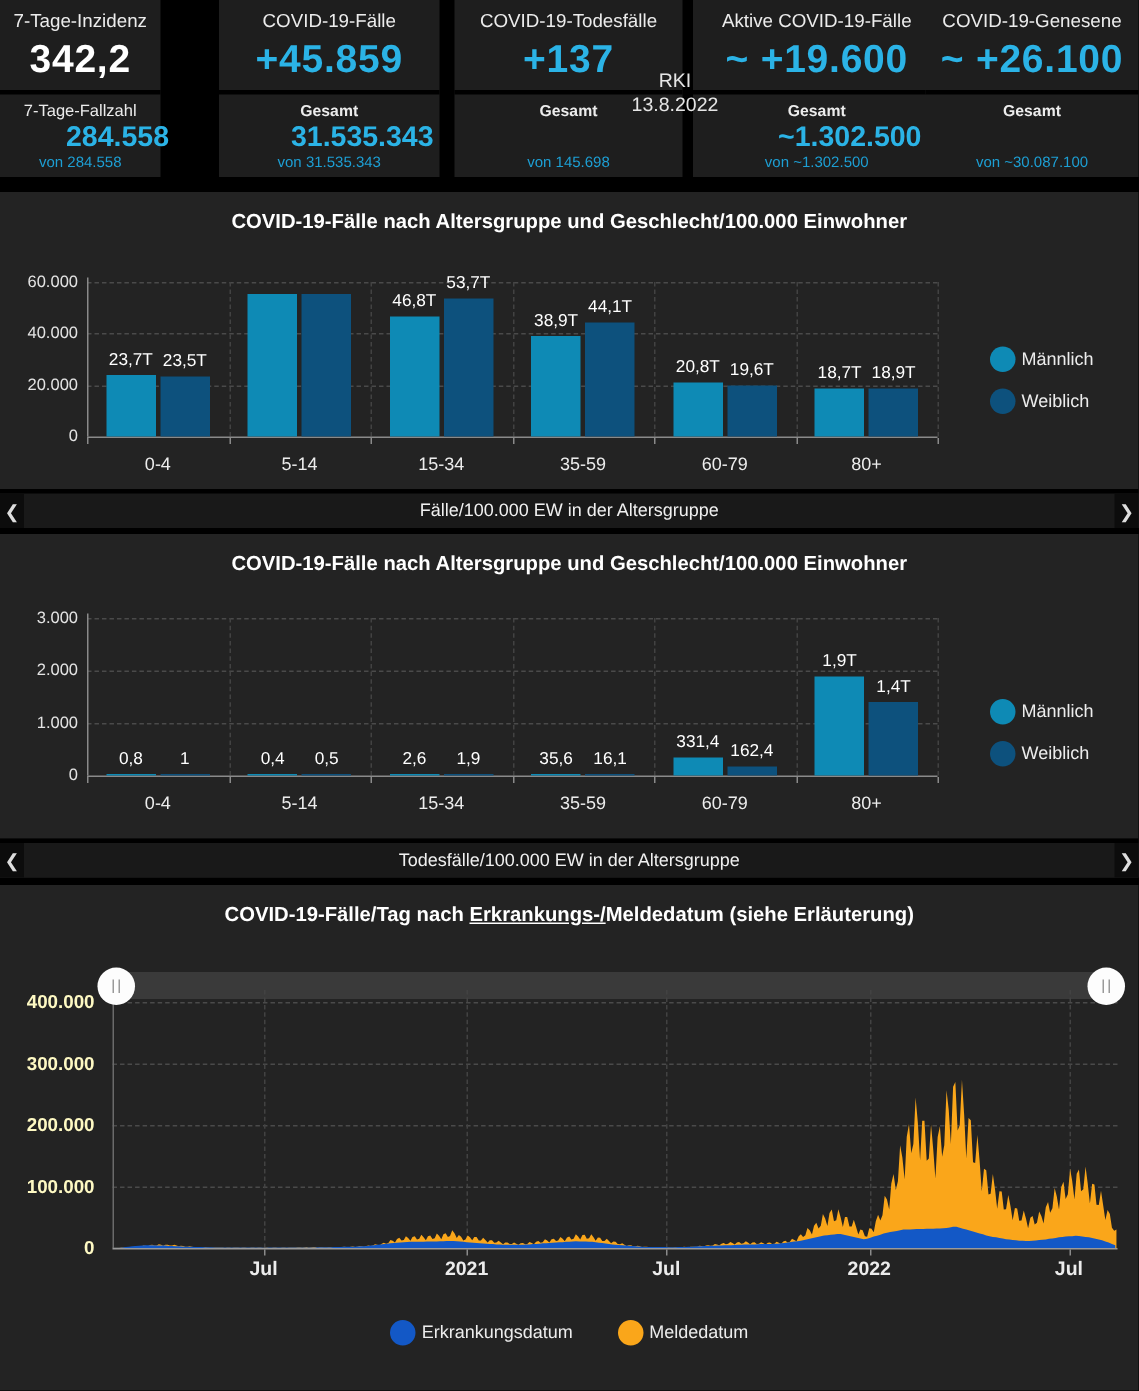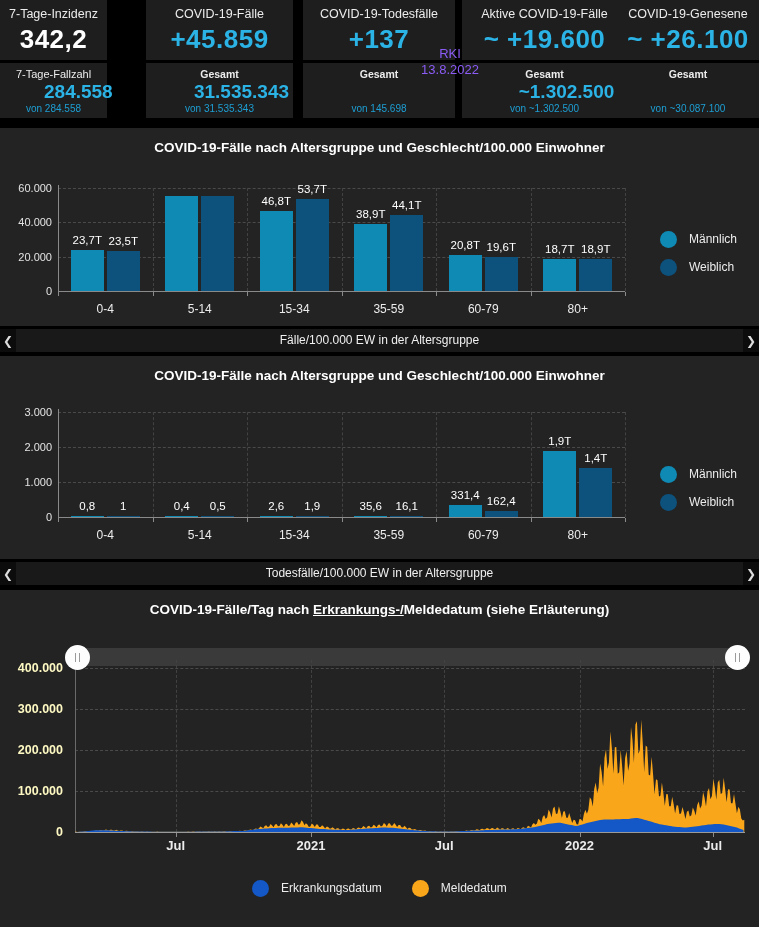--- a/index.html
+++ b/index.html
@@ -5,40 +5,40 @@
   html,body{margin:0;padding:0;background:#000;width:759px;height:927px;overflow:hidden;
     font-family:"Liberation Sans",sans-serif;-webkit-font-smoothing:antialiased;}
   .card{position:absolute;top:0;height:118px;background:#1e1e1e;}
   .card-title{position:absolute;top:7px;left:0;right:0;text-align:center;color:#ececec;font-size:12.5px;}
   .card-value{position:absolute;top:24px;left:0;right:0;text-align:center;color:#2bb3e6;font-size:26px;font-weight:700;letter-spacing:.5px;}
   .card-value.white{color:#fff;}
   .card-sub{position:absolute;top:60px;left:0;right:0;bottom:0;border-top:3px solid #000;}
   .card-sub-label{position:absolute;top:5px;left:0;right:0;text-align:center;color:#ececec;font-size:10.5px;font-weight:700;}
   .card-sub-value{position:absolute;top:18px;left:0;right:0;text-align:center;color:#2bb3e6;font-size:19px;font-weight:700;padding-left:44px;}
   .card-sub-note{position:absolute;top:40px;left:0;right:0;text-align:center;color:#1d9fd4;font-size:10px;}
-  .watermark{position:absolute;left:390px;top:46px;width:120px;text-align:center;color:#8b5cf6;font-size:13px;line-height:16px;z-index:40;}
+  .watermark{position:absolute;left:390px;top:46px;width:120px;text-align:center;color:#e5e5e5;font-size:13px;line-height:16px;z-index:40;}
   .panel{position:absolute;left:0;width:759px;background:#232323;}
   .panel-title{position:absolute;top:12px;left:0;right:0;text-align:center;color:#fff;font-size:13.5px;font-weight:700;}
   .caption-bar{position:absolute;left:0;width:759px;height:26px;background:#191919;border-top:3px solid #000;box-sizing:border-box;}
   .caption-text{position:absolute;left:0;right:0;top:0;bottom:0;text-align:center;color:#f0f0f0;font-size:12px;line-height:23px;}
   .caption-arrow{position:absolute;top:0;bottom:0;width:16px;background:#0c0c0c;color:#ddd;font-size:12px;
     display:flex;align-items:center;justify-content:center;cursor:pointer;}
   .caption-arrow.left{left:0;} .caption-arrow.right{right:0;}
   .ytick{position:absolute;color:#e3e3e3;font-size:11px;text-align:right;width:52px;}
   .ytick3{position:absolute;color:#fef9c3;font-size:12.5px;font-weight:700;text-align:right;width:60px;}
   .hgrid{position:absolute;border-top:1px dashed #4a4a4a;height:0;}
   .vgrid{position:absolute;border-left:1px dashed #424242;width:0;}
   .axis-v{position:absolute;width:1px;background:#8a8a8a;}
   .axis-h{position:absolute;height:1px;background:#8a8a8a;}
   .tickmark{position:absolute;width:1px;height:4px;background:#8a8a8a;}
   .bar{position:absolute;cursor:pointer;}
   .bar-label{position:absolute;color:#fff;font-size:11.5px;text-align:center;width:60px;}
   .cat-label{position:absolute;color:#ececec;font-size:12px;text-align:center;width:90px;}
   .legend{position:absolute;left:660px;}
-  .legend-row{display:flex;align-items:center;gap:12px;height:20px;margin-bottom:8px;cursor:pointer;}
+  .legend-row{display:flex;align-items:center;gap:4px;height:20px;margin-bottom:8px;cursor:pointer;}
   .dot{width:17px;height:17px;border-radius:50%;flex:0 0 auto;}
   .legend-row span.lbl{color:#ececec;font-size:12px;}
   .slider-track{position:absolute;left:65px;top:58px;width:683px;height:18px;background:#3a3a3a;border-radius:9px;cursor:pointer;}
   .slider-handle{position:absolute;width:25px;height:25px;border-radius:50%;background:#fdfdfd;top:54.5px;
     display:flex;align-items:center;justify-content:center;gap:3px;cursor:ew-resize;z-index:5;}
   .slider-handle i{display:block;width:1px;height:9px;background:#9a9a9a;}
   .xlabel3{position:absolute;color:#ececec;font-size:13px;font-weight:700;text-align:center;width:70px;}
   .legend3{position:absolute;left:0;right:0;top:288px;display:flex;justify-content:center;gap:30px;}
   .u{text-decoration:underline;}
   svg{position:absolute;left:0;top:0;}

